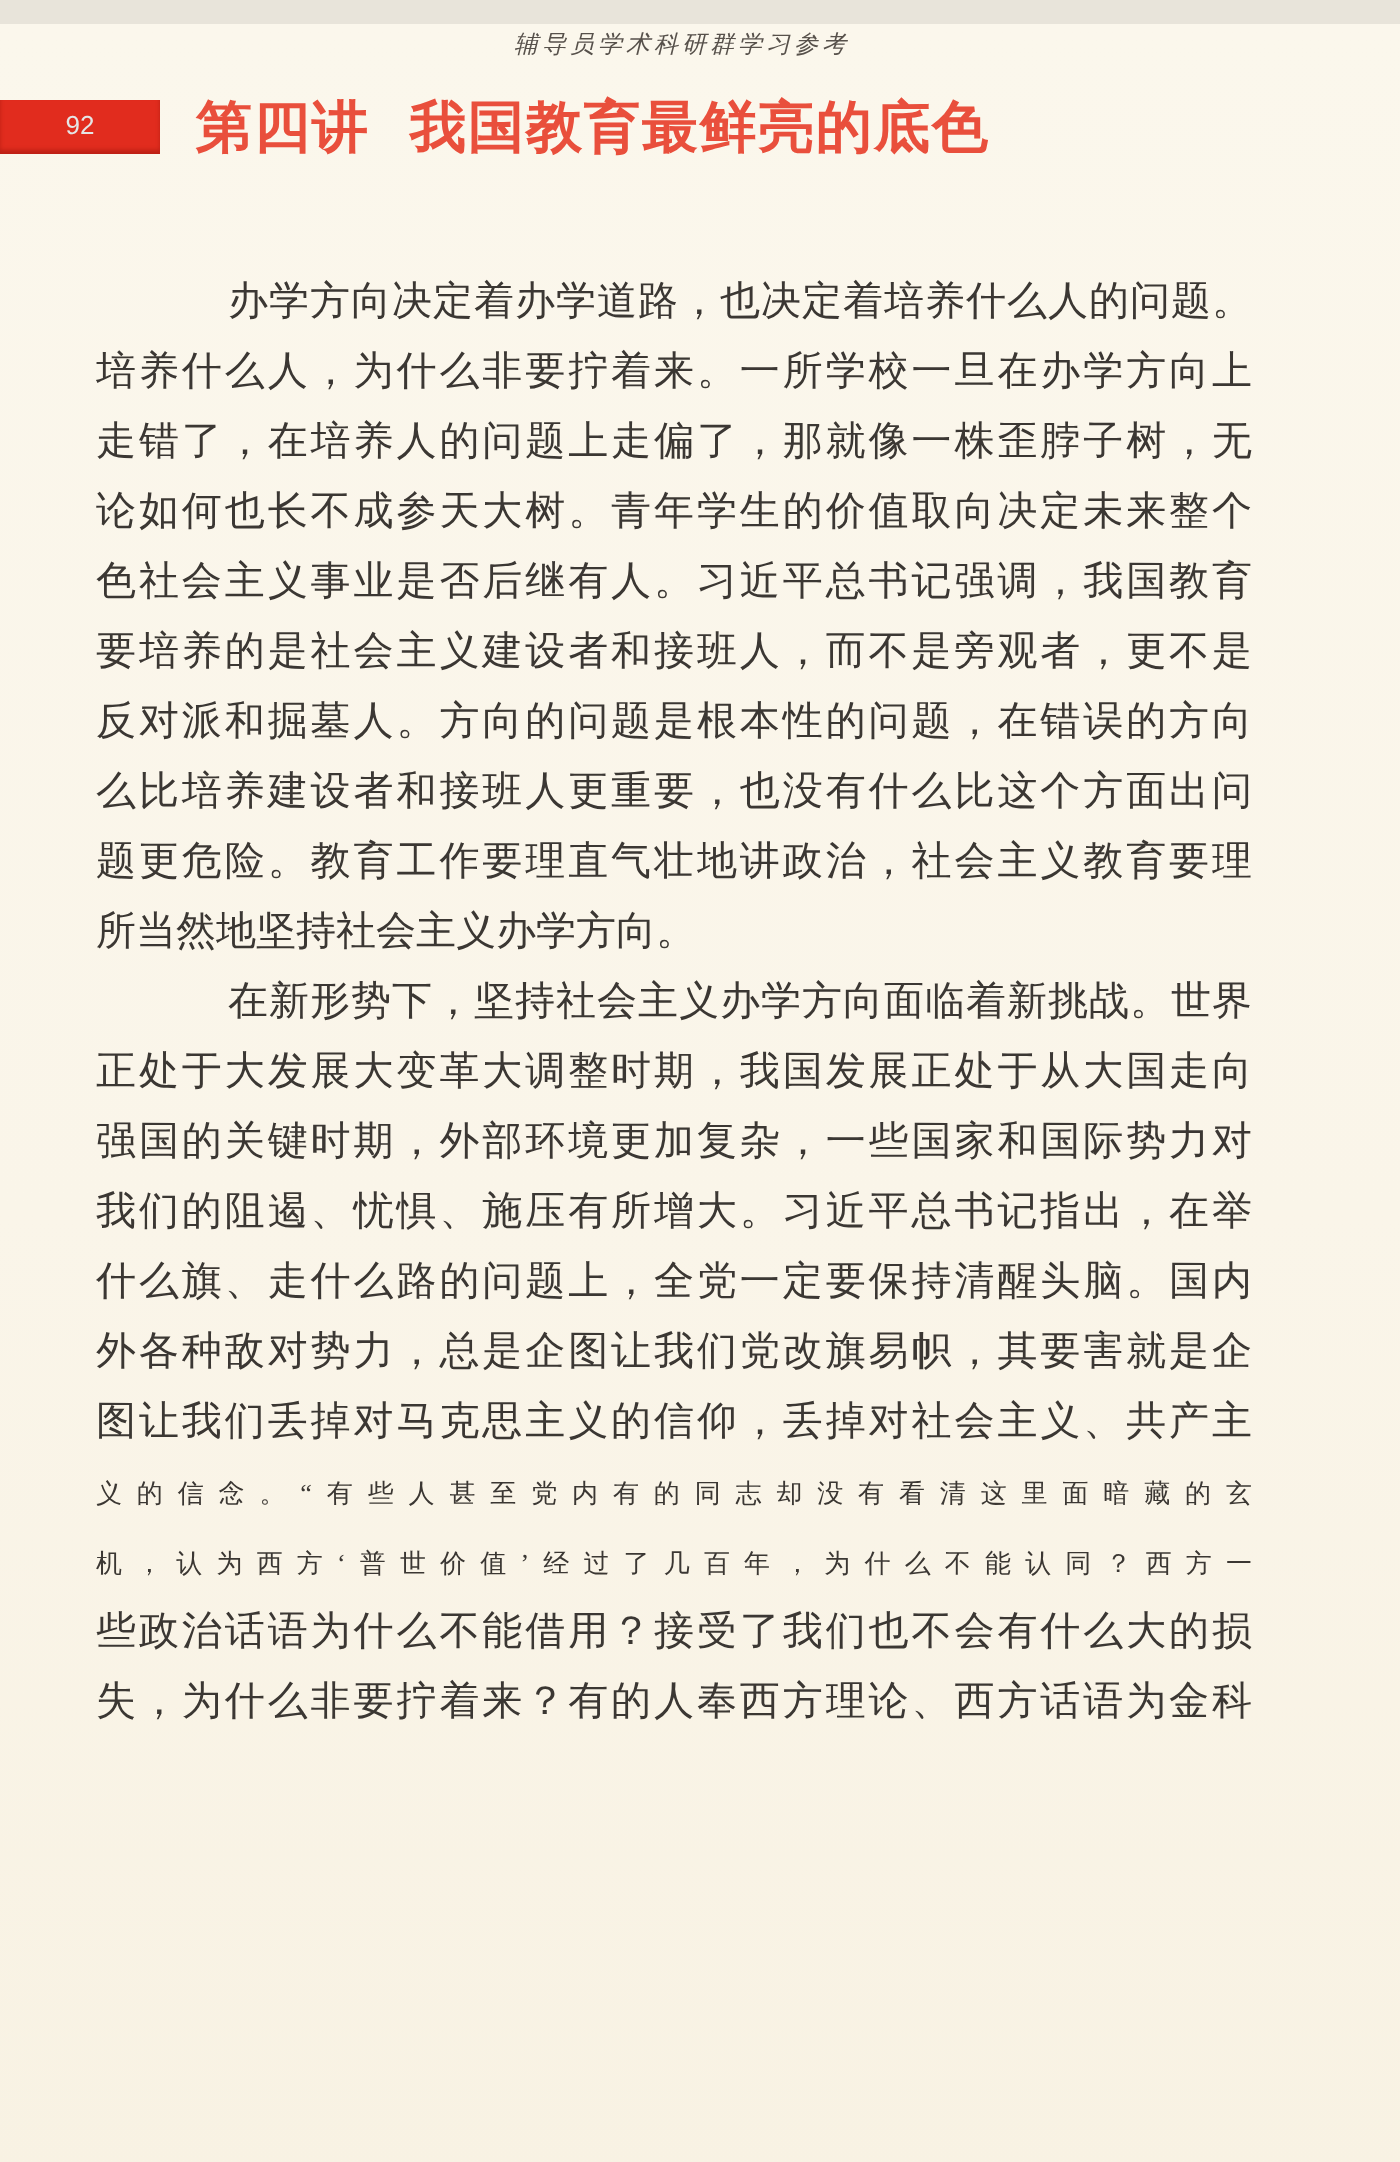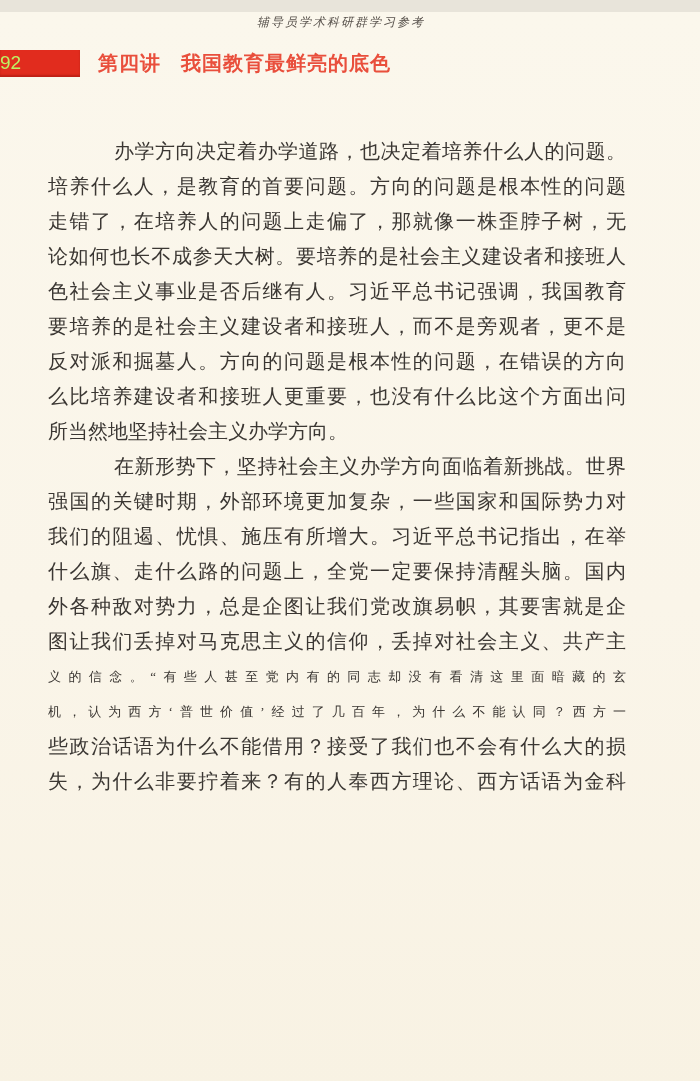--- a/index.html
+++ b/index.html
@@ -8,27 +8,27 @@
     background:linear-gradient(180deg,#fbf7ec 0%,#faf5e9 55%,#f8f2e3 100%);
     font-family:"Liberation Serif","DejaVu Serif",serif;
   }
   .running-header{
     position:absolute;top:2px;left:0;right:18px;text-align:center;
     font-size:12px;font-style:italic;color:#57514b;letter-spacing:2px;
     font-family:"DejaVu Serif","Liberation Serif",serif;
   }
   .page-badge{
     position:absolute;top:38px;left:0;width:80px;height:27px;
-    background:#e12c1e;color:#bef264;line-height:26px;
-    font-size:19px;font-family:"Liberation Sans","DejaVu Sans",sans-serif;
+    background:#e12c1e;color:#e5e5e5;text-align:center;line-height:26px;
+    font-size:13px;font-family:"Liberation Sans","DejaVu Sans",sans-serif;
     box-shadow:inset 0 -2px 2px rgba(120,12,6,.35);
   }
   .chapter-header{
     position:absolute;top:38px;left:98px;height:27px;line-height:27px;
-    color:#e94f3c;font-weight:bold;font-size:20px;letter-spacing:1px;
+    color:#e94f3c;font-weight:bold;font-size:28px;letter-spacing:1px;
     font-family:Liberation Sans, sans-serif;white-space:nowrap;
   }
   .chapter-gap{display:inline-block;width:20px;}
   .body-text{
     position:absolute;left:48px;top:122px;width:578px;
     color:#3b3733;font-size:20px;line-height:35px;
   }
   .bl{
     height:35px;overflow:hidden;white-space:nowrap;
     text-align:justify;text-align-last:justify;text-justify:inter-character;
@@ -49,31 +49,33 @@
 
   <div class="page-badge">92</div>
 
   <div class="chapter-header">
     <span>第四讲</span><span class="chapter-gap"></span><span>我国教育最鲜亮的底色</span>
   </div>
 
   <div class="body-text">
     <div class="para">
         <div class="bl ind">办学方向决定着办学道路，也决定着培养什么人的问题。</div>
-        <div class="bl">培养什么人，是教育的首要问题。方向的问题是根本性的问题</div>
+        <div class="bl">培养什么人，为什么非要拧着来。一所学校一旦在办学方向上</div>
         <div class="bl">走错了，在培养人的问题上走偏了，那就像一株歪脖子树，无</div>
-        <div class="bl">论如何也长不成参天大树。要培养的是社会主义建设者和接班人</div>
+        <div class="bl">论如何也长不成参天大树。青年学生的价值取向决定未来整个</div>
         <div class="bl">色社会主义事业是否后继有人。习近平总书记强调，我国教育</div>
         <div class="bl">要培养的是社会主义建设者和接班人，而不是旁观者，更不是</div>
         <div class="bl">反对派和掘墓人。方向的问题是根本性的问题，在错误的方向</div>
         <div class="bl">么比培养建设者和接班人更重要，也没有什么比这个方面出问</div>
+        <div class="bl">题更危险。教育工作要理直气壮地讲政治，社会主义教育要理</div>
         <div class="bl pe">所当然地坚持社会主义办学方向。</div>
       </div>
     <div class="para">
         <div class="bl ind">在新形势下，坚持社会主义办学方向面临着新挑战。世界</div>
+        <div class="bl">正处于大发展大变革大调整时期，我国发展正处于从大国走向</div>
         <div class="bl">强国的关键时期，外部环境更加复杂，一些国家和国际势力对</div>
         <div class="bl">我们的阻遏、忧惧、施压有所增大。习近平总书记指出，在举</div>
         <div class="bl">什么旗、走什么路的问题上，全党一定要保持清醒头脑。国内</div>
         <div class="bl">外各种敌对势力，总是企图让我们党改旗易帜，其要害就是企</div>
         <div class="bl">图让我们丢掉对马克思主义的信仰，丢掉对社会主义、共产主</div>
         <div class="bl dn">义的信念。“有些人甚至党内有的同志却没有看清这里面暗藏的玄</div>
         <div class="bl dn">机，认为西方‘普世价值’经过了几百年，为什么不能认同？西方一</div>
         <div class="bl">些政治话语为什么不能借用？接受了我们也不会有什么大的损</div>
         <div class="bl">失，为什么非要拧着来？有的人奉西方理论、西方话语为金科</div>
       </div>

